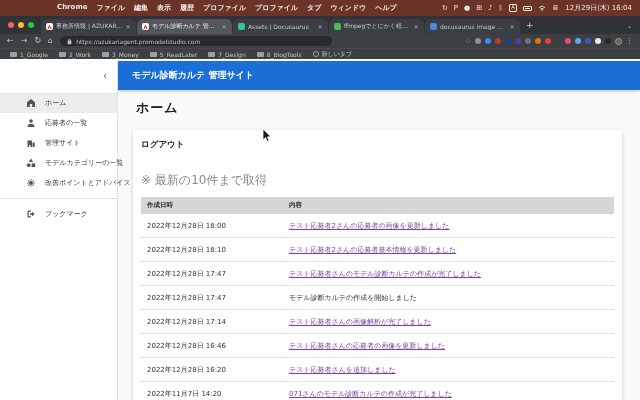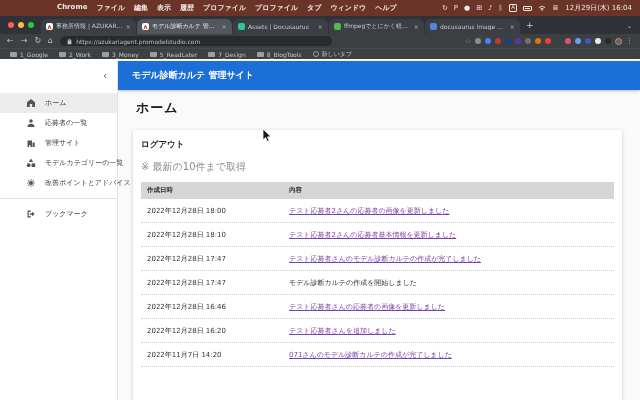--- a/index.html
+++ b/index.html
@@ -68,21 +68,21 @@
     font-size:7px; color:#3a3a3a; white-space:nowrap; }
   .side-item.active { background:#ececec; }
   .side-item svg { flex:none; }
   .side-divider { border-top:1px solid #e0e0e0; margin:5px 0; }
 
   .main { position:absolute; left:118px; top:31px; right:0; bottom:0; }
   .page-heading { margin:9px 0 0 18px; font-size:13px; font-weight:bold; color:#222; letter-spacing:1px; }
   .card { position:absolute; left:15px; right:18px; top:40px; bottom:-10px; background:#fff;
     border-radius:3px; box-shadow:0 1px 4px rgba(0,0,0,.18); padding:9px 8px; overflow:hidden; }
   .card-title { font-size:8.5px; font-weight:bold; color:#222; }
-  .card-sub { font-size:10px; color:#8a8a8a; margin-top:9px; }
+  .card-sub { font-size:12px; color:#8a8a8a; margin-top:21px; }
   table.notices { width:100%; border-collapse:collapse; margin-top:8px; }
   table.notices th { background:#d6d6d6; font-size:6.5px; color:#333; text-align:left;
     font-weight:bold; padding:4px 6px; }
   table.notices th:first-child { width:142px; }
   table.notices td { font-size:7px; color:#333; padding:6.5px 6px; border-bottom:1px dotted #ccc;
     white-space:nowrap; }
   table.notices a { color:#7a42a5; text-decoration:underline; }
 
   
   .cursor { position:absolute; left:262px; top:128px; z-index:9; }
@@ -312,20 +312,24 @@
             </tr>
             <tr>
               <td>2022年12月28日 17:47</td>
               <td><a href="#">テスト応募者さんのモデル診断カルテの作成が完了しました</a></td>
             </tr>
             <tr>
               <td>2022年12月28日 17:47</td>
               <td><span>モデル診断カルテの作成を開始しました</span></td>
             </tr>
             <tr>
+              <td>2022年12月28日 17:14</td>
+              <td><a href="#">テスト応募者さんの画像解析が完了しました</a></td>
+            </tr>
+            <tr>
               <td>2022年12月28日 16:46</td>
               <td><a href="#">テスト応募者さんの応募者の画像を更新しました</a></td>
             </tr>
             <tr>
               <td>2022年12月28日 16:20</td>
               <td><a href="#">テスト応募者さんを追加しました</a></td>
             </tr>
             <tr>
               <td>2022年11月7日 14:20</td>
               <td><a href="#">071さんのモデル診断カルテの作成が完了しました</a></td>

